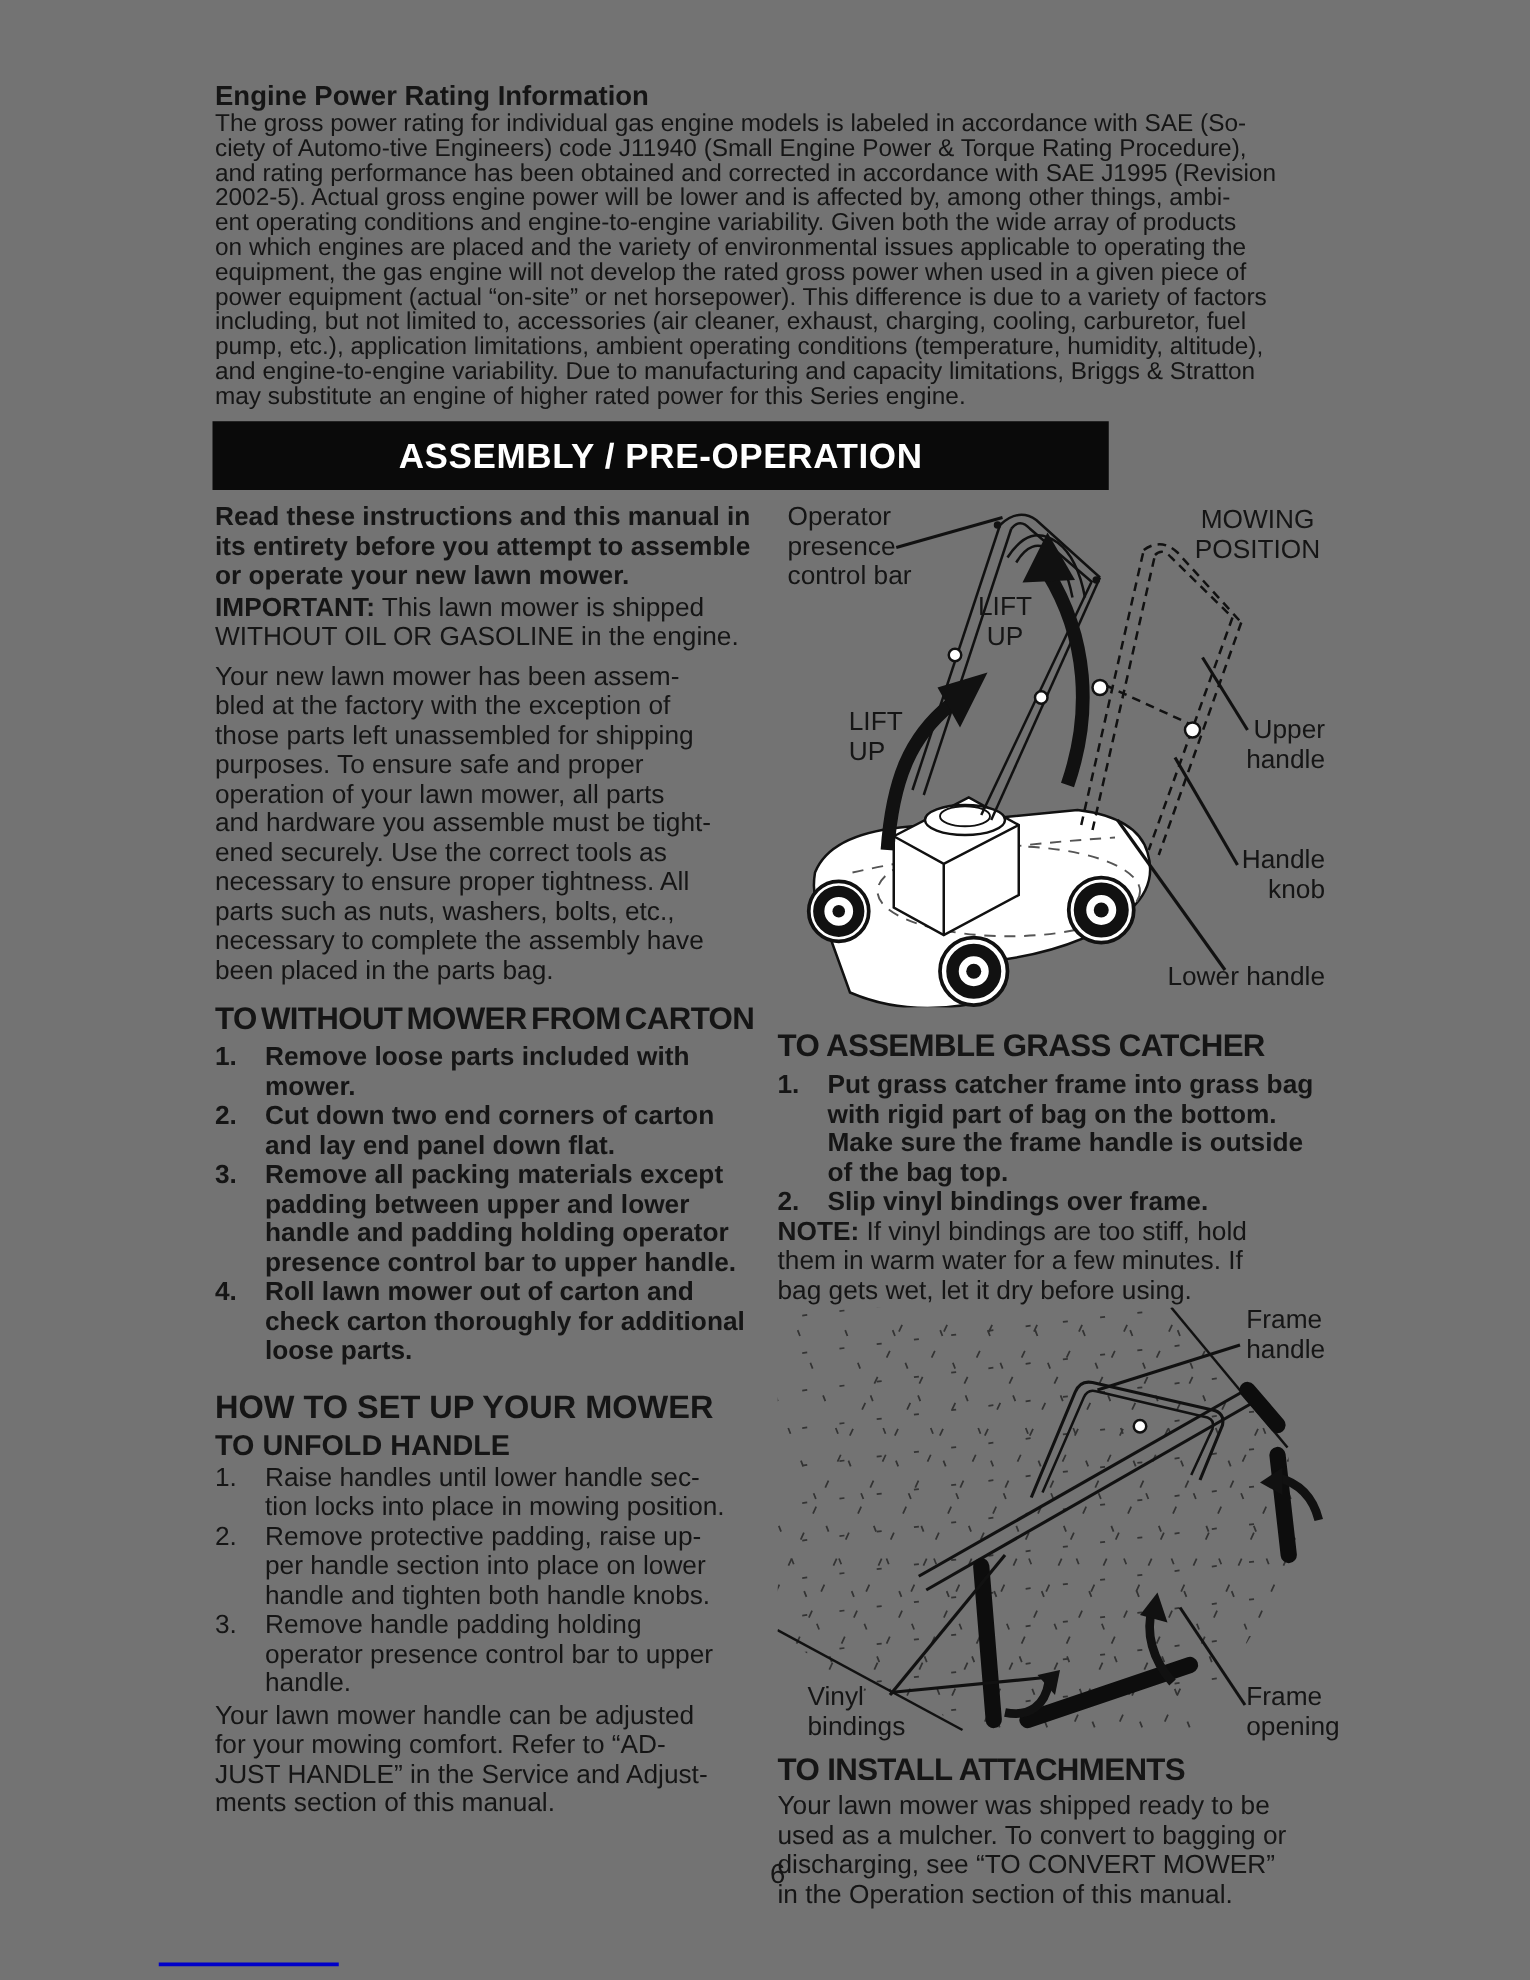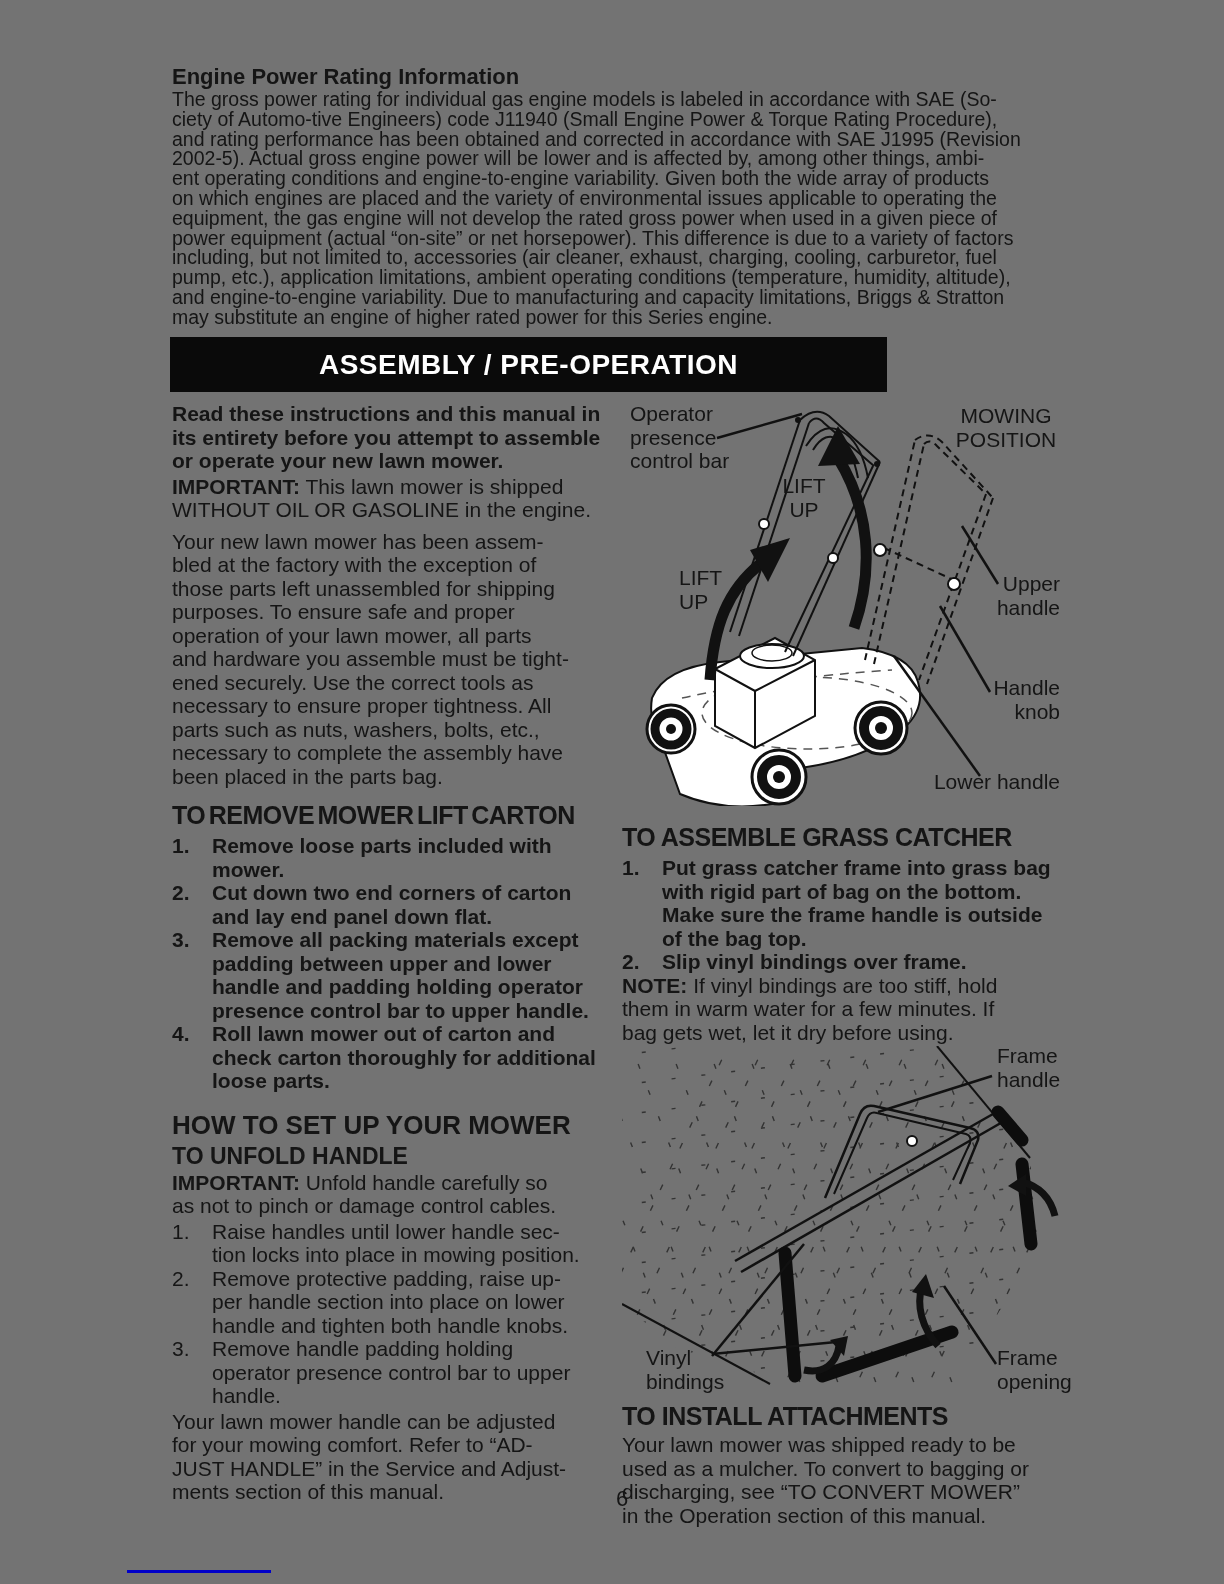--- a/index.html
+++ b/index.html
@@ -65,21 +65,21 @@
 those parts left unassembled for shipping
 purposes.  To ensure safe and proper
 operation of your lawn mower, all parts
 and hardware you assemble must be tight-
 ened securely.  Use the correct tools as
 necessary to ensure proper tightness.  All
 parts such as nuts, washers, bolts, etc.,
 necessary to complete the assembly have
 been placed in the parts bag.</p>
 
-    <h2 class="h25 tight mt12">TO REMOVE MOWER LIFT CARTON</h2>
+    <h2 class="h25 tight mt12">TO WITHOUT MOWER FROM CARTON</h2>
     <div class="mt4">
       <div class="li">
           <span class="num">1.</span>
           <span class="txt pre">Remove loose parts included with
 mower.</span>
         </div>
       <div class="li">
           <span class="num">2.</span>
           <span class="txt pre">Cut down two end corners of carton
 and lay end panel down flat.</span>
@@ -94,22 +94,20 @@
       <div class="li">
           <span class="num">4.</span>
           <span class="txt pre">Roll lawn mower out of carton and
 check carton thoroughly for additional
 loose parts.</span>
         </div>
     </div>
 
     <h2 class="h27 mt16">HOW TO SET UP YOUR MOWER</h2>
     <h3 class="h23 mt2">TO UNFOLD HANDLE</h3>
-    <p class="body pre mt2"><b class="b">IMPORTANT:</b><span>  Unfold handle carefully so
-as not to pinch or damage control cables.</span></p>
     <div class="mt2">
       <div class="li">
           <span class="num">1.</span>
           <span class="txt pre">Raise handles until lower handle sec-
 tion locks into place in mowing position.</span>
         </div>
       <div class="li">
           <span class="num">2.</span>
           <span class="txt pre">Remove protective padding, raise up-
 per handle section into place on lower

